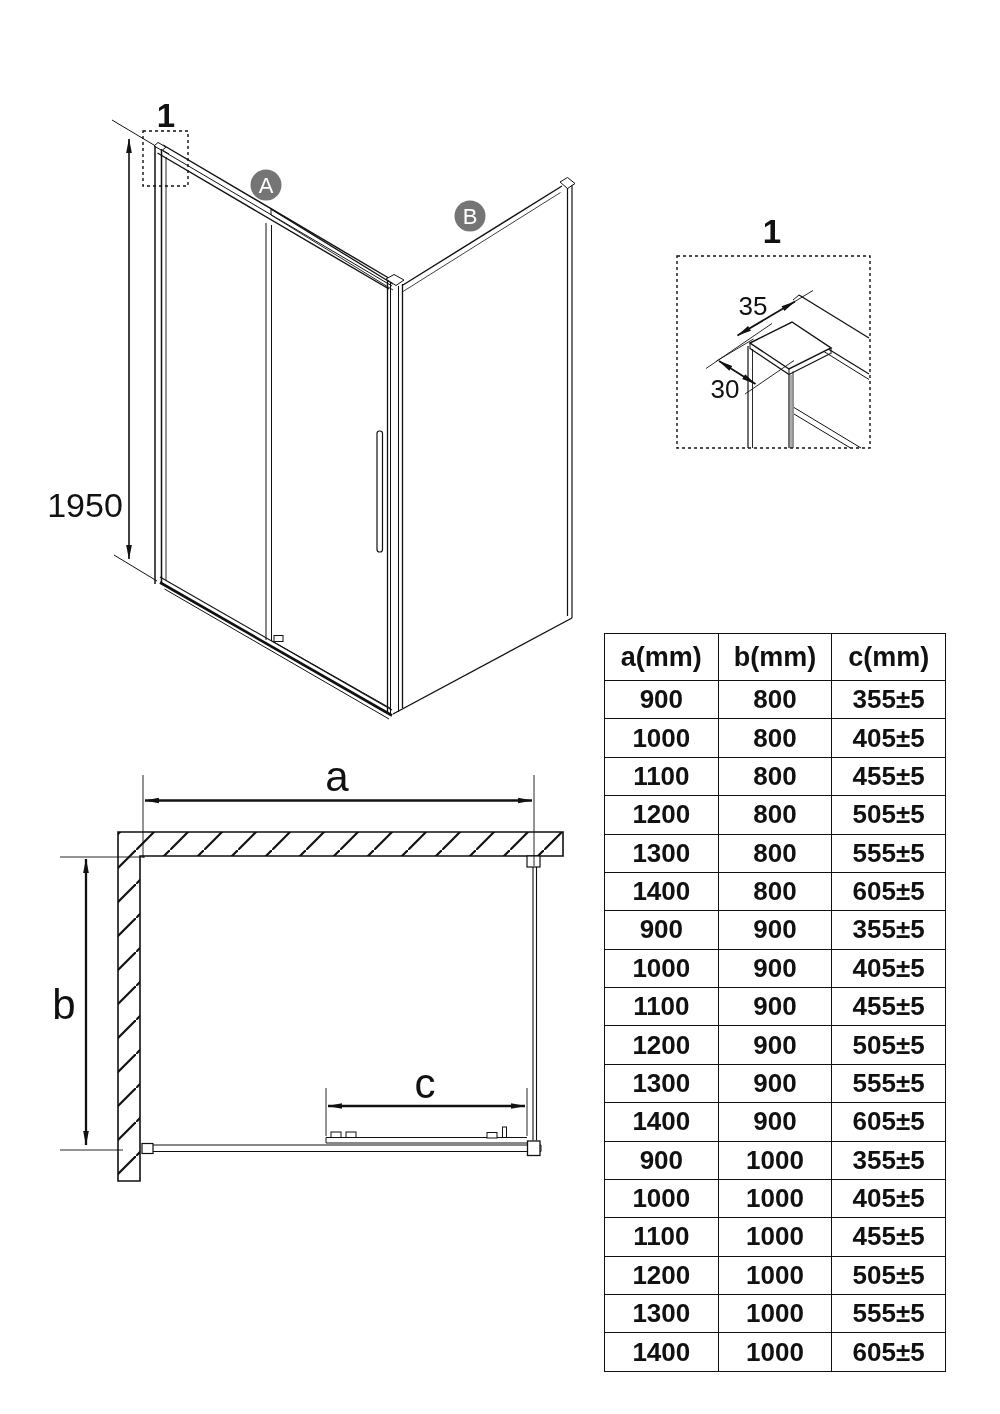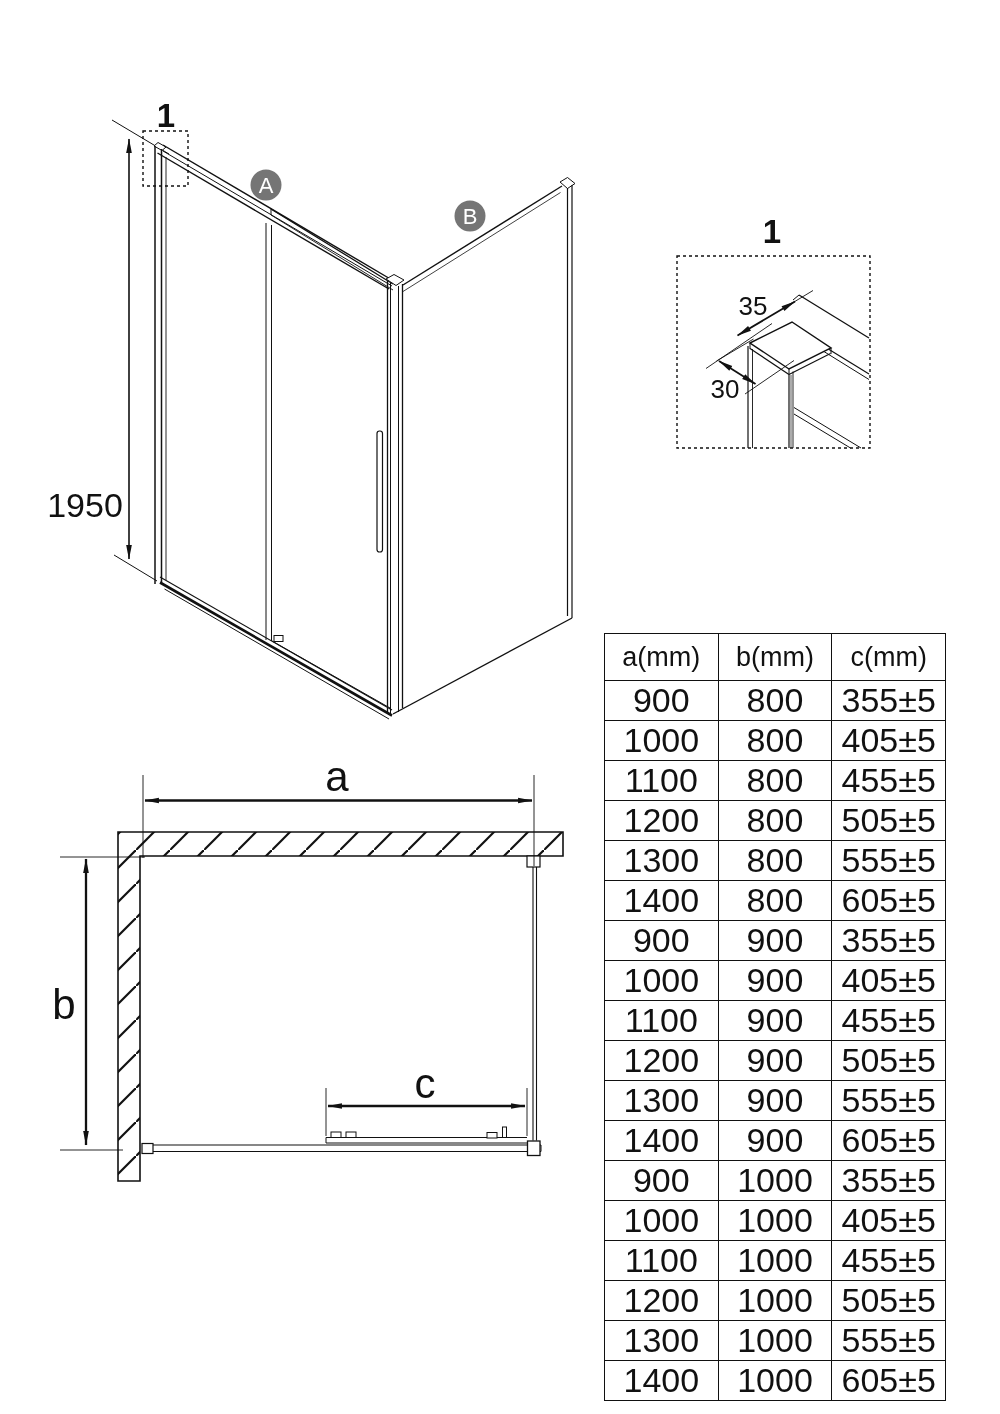--- a/index.html
+++ b/index.html
@@ -8,23 +8,23 @@
   svg{position:absolute;left:0;top:0;}
   svg text{fill:#111;font-family:"Liberation Sans",sans-serif;}
   .dim-big{font-size:34px;}
   .dim-letter{font-size:42px;}
   .dim-small{font-size:26px;}
   .marker-num{font-size:33px;font-weight:bold;}
   .badge-letter{font-size:22px;fill:#fff;}
   table.dims{position:absolute;left:604px;top:633px;width:342px;height:739px;
              border-collapse:collapse;table-layout:fixed;}
   table.dims th,table.dims td{border:1px solid #111;text-align:center;vertical-align:middle;
-             font-weight:normal;padding:0;}
+             font-weight:bold;padding:0;}
   table.dims th{font-size:27px;height:46px;}
-  table.dims td{font-size:34px;}
+  table.dims td{font-size:26px;}
 </style>
 </head>
 <body>
 
 <div class="page">
 
 <svg width="1000" height="1414" viewBox="0 0 1000 1414">
   <defs>
     <marker id="arw" viewBox="0 0 10 10" refX="9.5" refY="5" markerWidth="15" markerHeight="15" markerUnits="userSpaceOnUse" orient="auto-start-reverse">
       <path d="M0.2,3.1 L9.8,5 L0.2,6.9 Z" fill="#111"></path>

